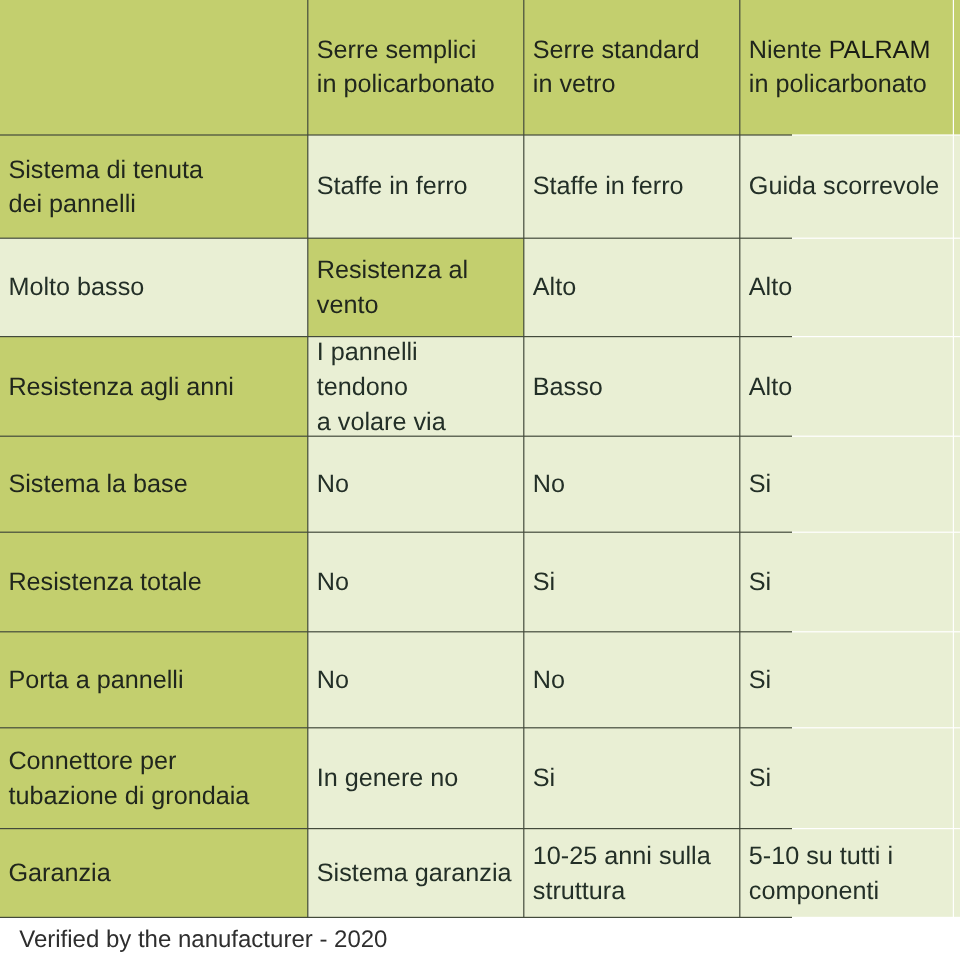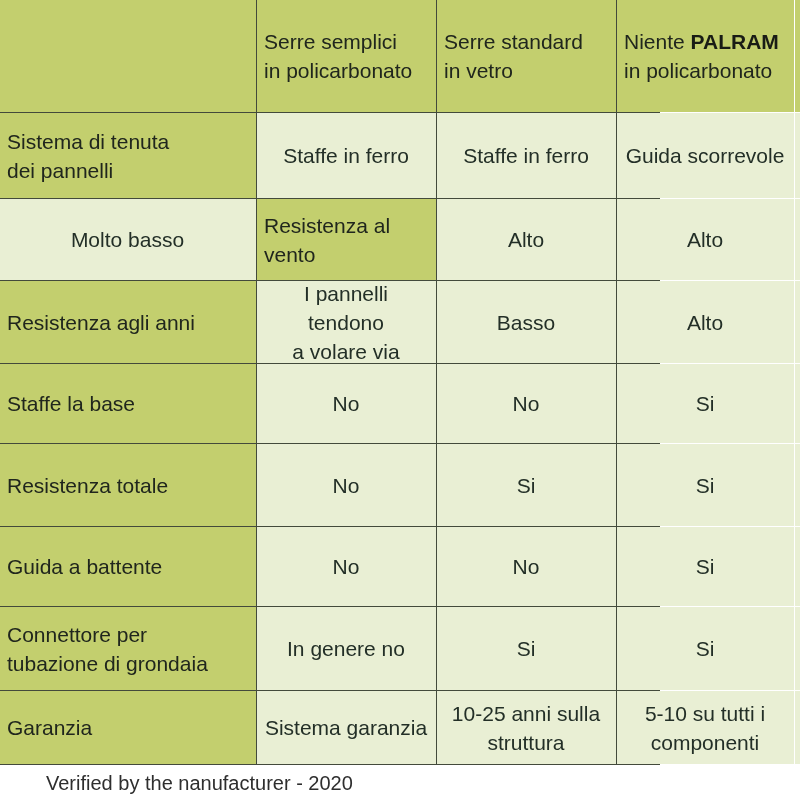--- a/index.html
+++ b/index.html
@@ -20,38 +20,37 @@
   }
   .cell{
     display:flex;
     flex-direction:column;
     justify-content:center;
     padding:0 8px 0 7px;
     box-sizing:border-box;
     overflow:hidden;
   }
   .olive{background:var(--olive,#c3cf6e);}
-  .light{background:var(--cell,#e9efd4);text-align:center;}
+  .light{background:var(--cell,#e9efd4);}
   .bleed{padding:0;}
   .txt{
     display:block;
     white-space:pre-line;
     font-size:21px;
     line-height:29px;
     color:var(--text,#232f27);
   }
   .label .txt, .head .txt{color:#20261d;}
-  .brand{font-weight:700;color:#191c15;text-align:right;}
+  .brand{font-weight:400;color:#191c15;text-align:right;}
   .footer{
     height:35px;
     background:#ffffff;
     display:flex;
     align-items:center;
     padding-left:16px;
-    margin-left:30px;
   }
   .footer .txt{
     font-size:20px;
     line-height:22px;
     color:#2e2e2e;
     white-space:nowrap;
   }
 </style>
 </head>
 <body>
@@ -111,21 +110,21 @@
     </div>
   <div class="cell light">
       <span class="txt">Basso</span>
     </div>
   <div class="cell light">
       <span class="txt">Alto</span>
     </div>
   <div class="cell light bleed"></div>
 
   <div class="cell olive label">
-    <span class="txt">Staffe la base</span>
+    <span class="txt">Sistema la base</span>
   </div>
   <div class="cell light">
       <span class="txt">No</span>
     </div>
   <div class="cell light">
       <span class="txt">No</span>
     </div>
   <div class="cell light">
       <span class="txt">Si</span>
     </div>
@@ -139,21 +138,21 @@
     </div>
   <div class="cell light">
       <span class="txt">Si</span>
     </div>
   <div class="cell light">
       <span class="txt">Si</span>
     </div>
   <div class="cell light bleed"></div>
 
   <div class="cell olive label">
-    <span class="txt">Guida a battente</span>
+    <span class="txt">Porta a pannelli</span>
   </div>
   <div class="cell light">
       <span class="txt">No</span>
     </div>
   <div class="cell light">
       <span class="txt">No</span>
     </div>
   <div class="cell light">
       <span class="txt">Si</span>
     </div>

